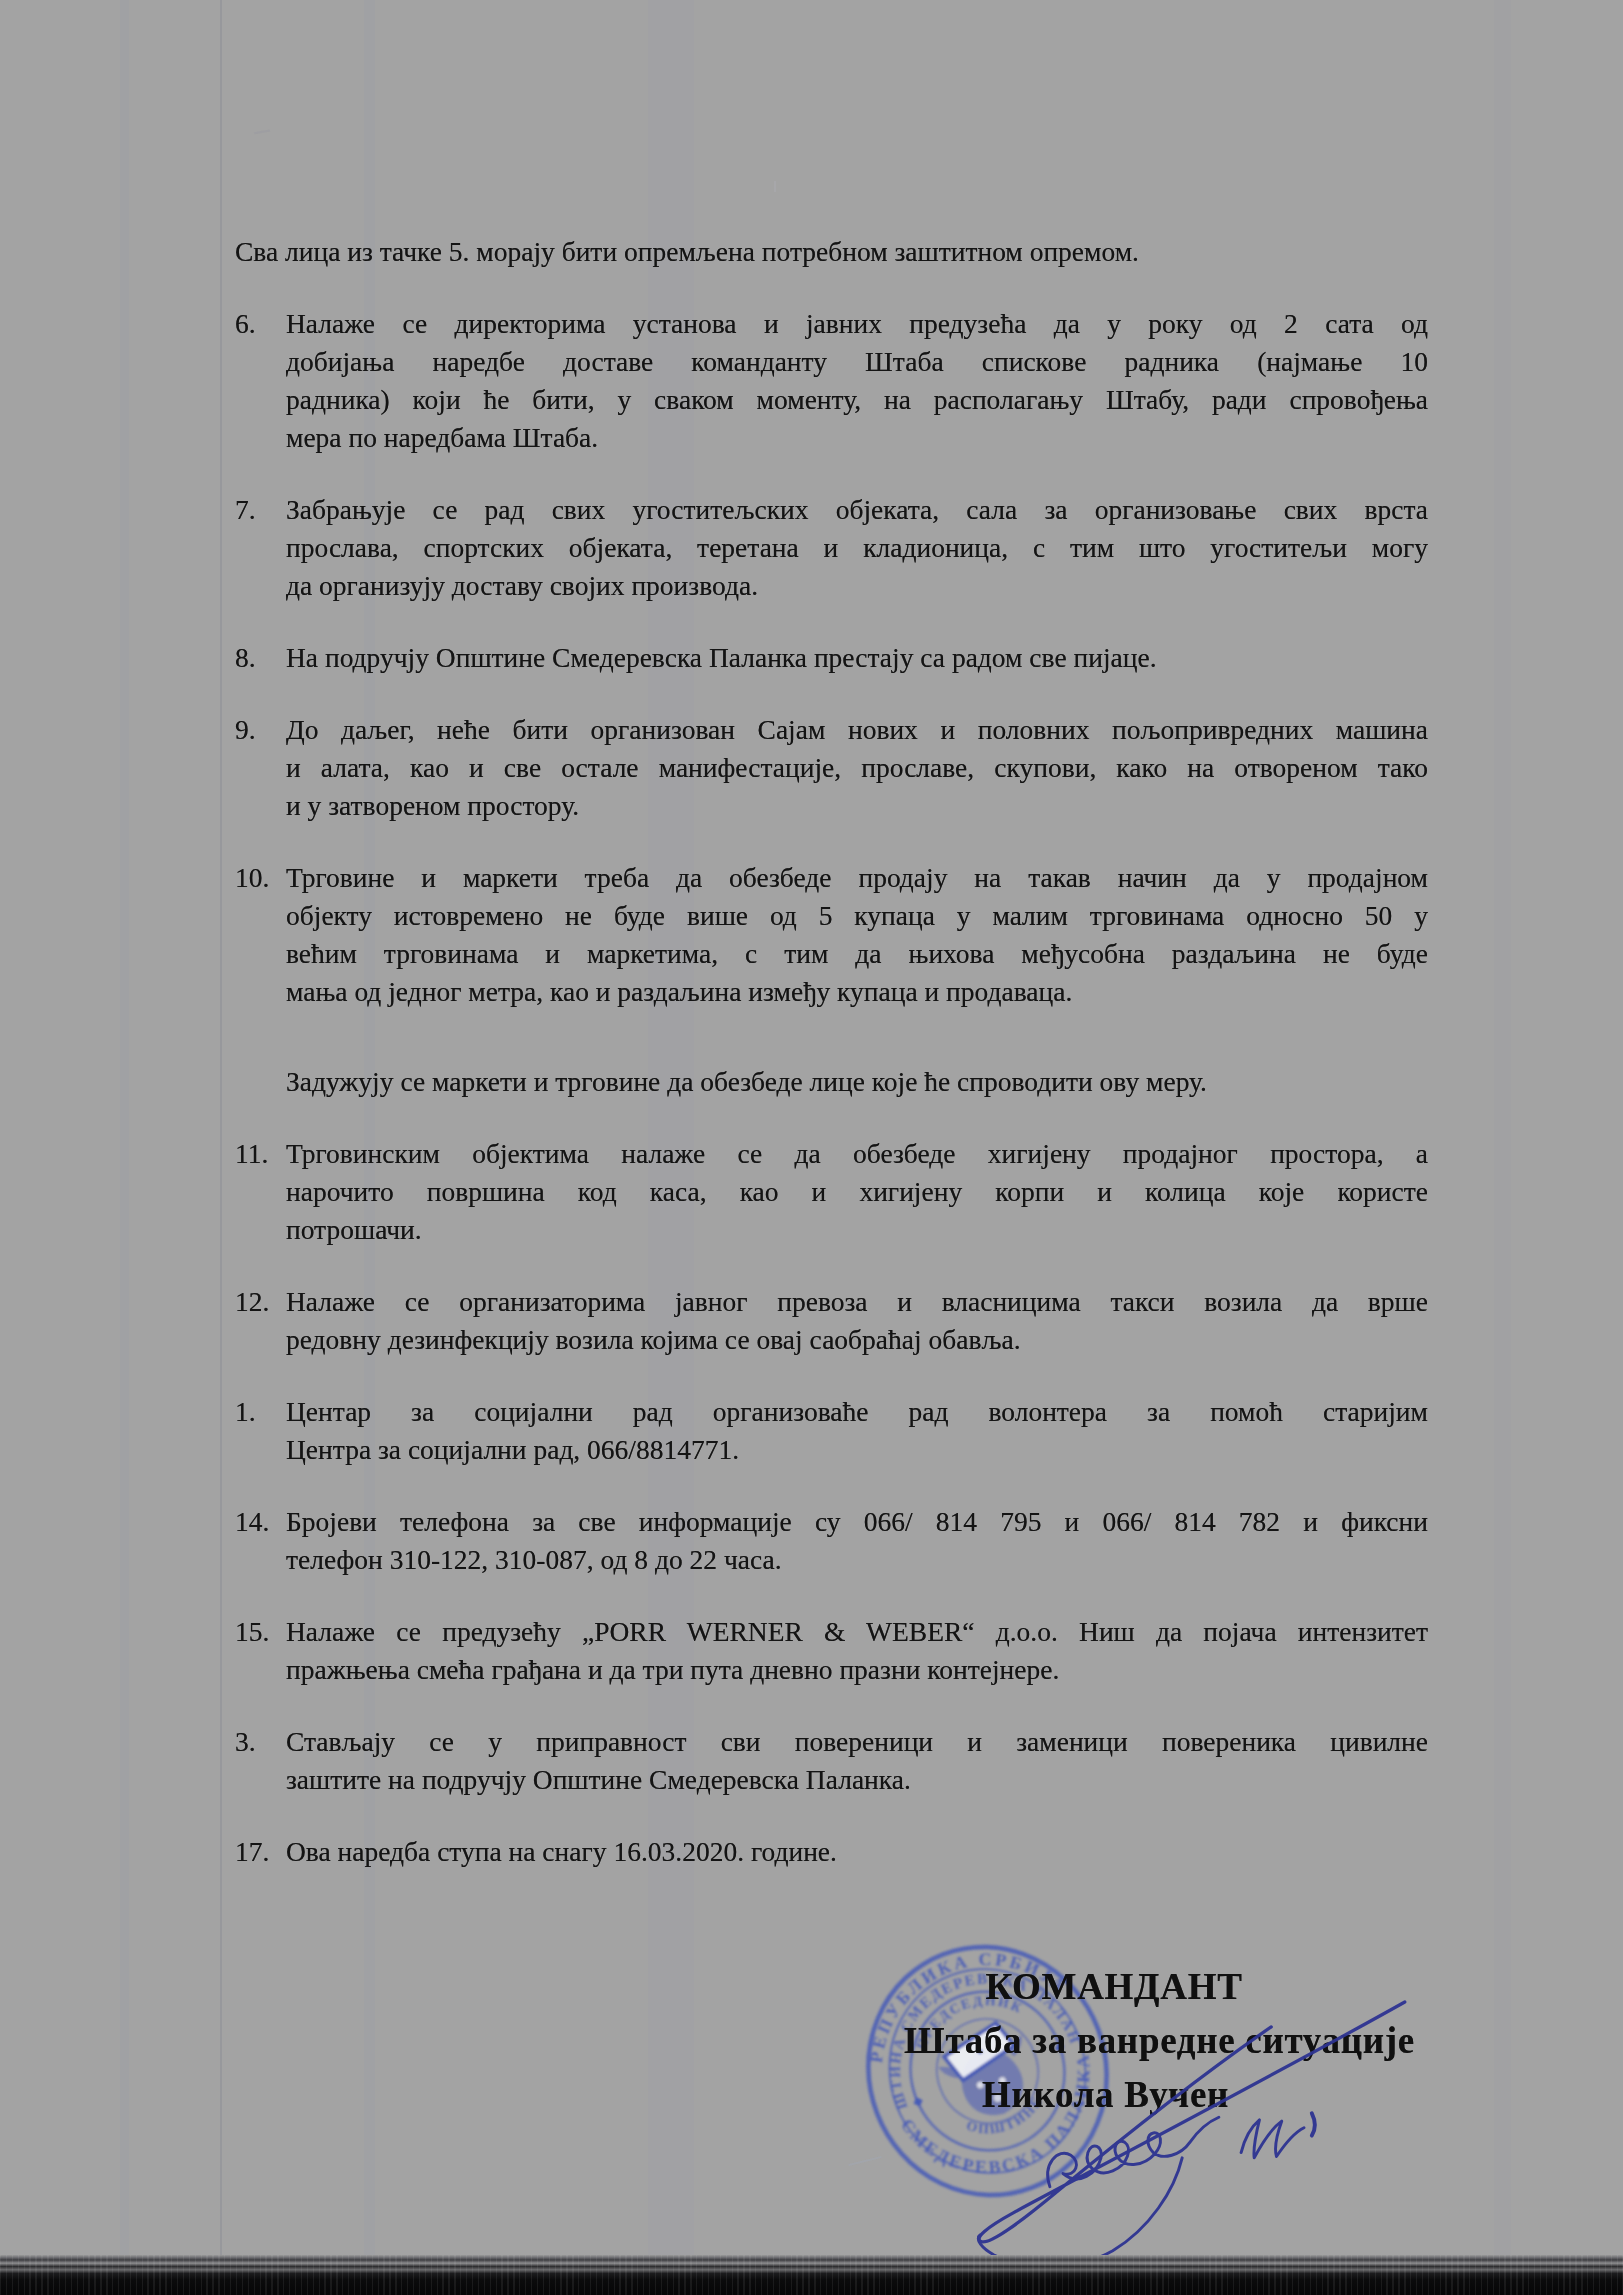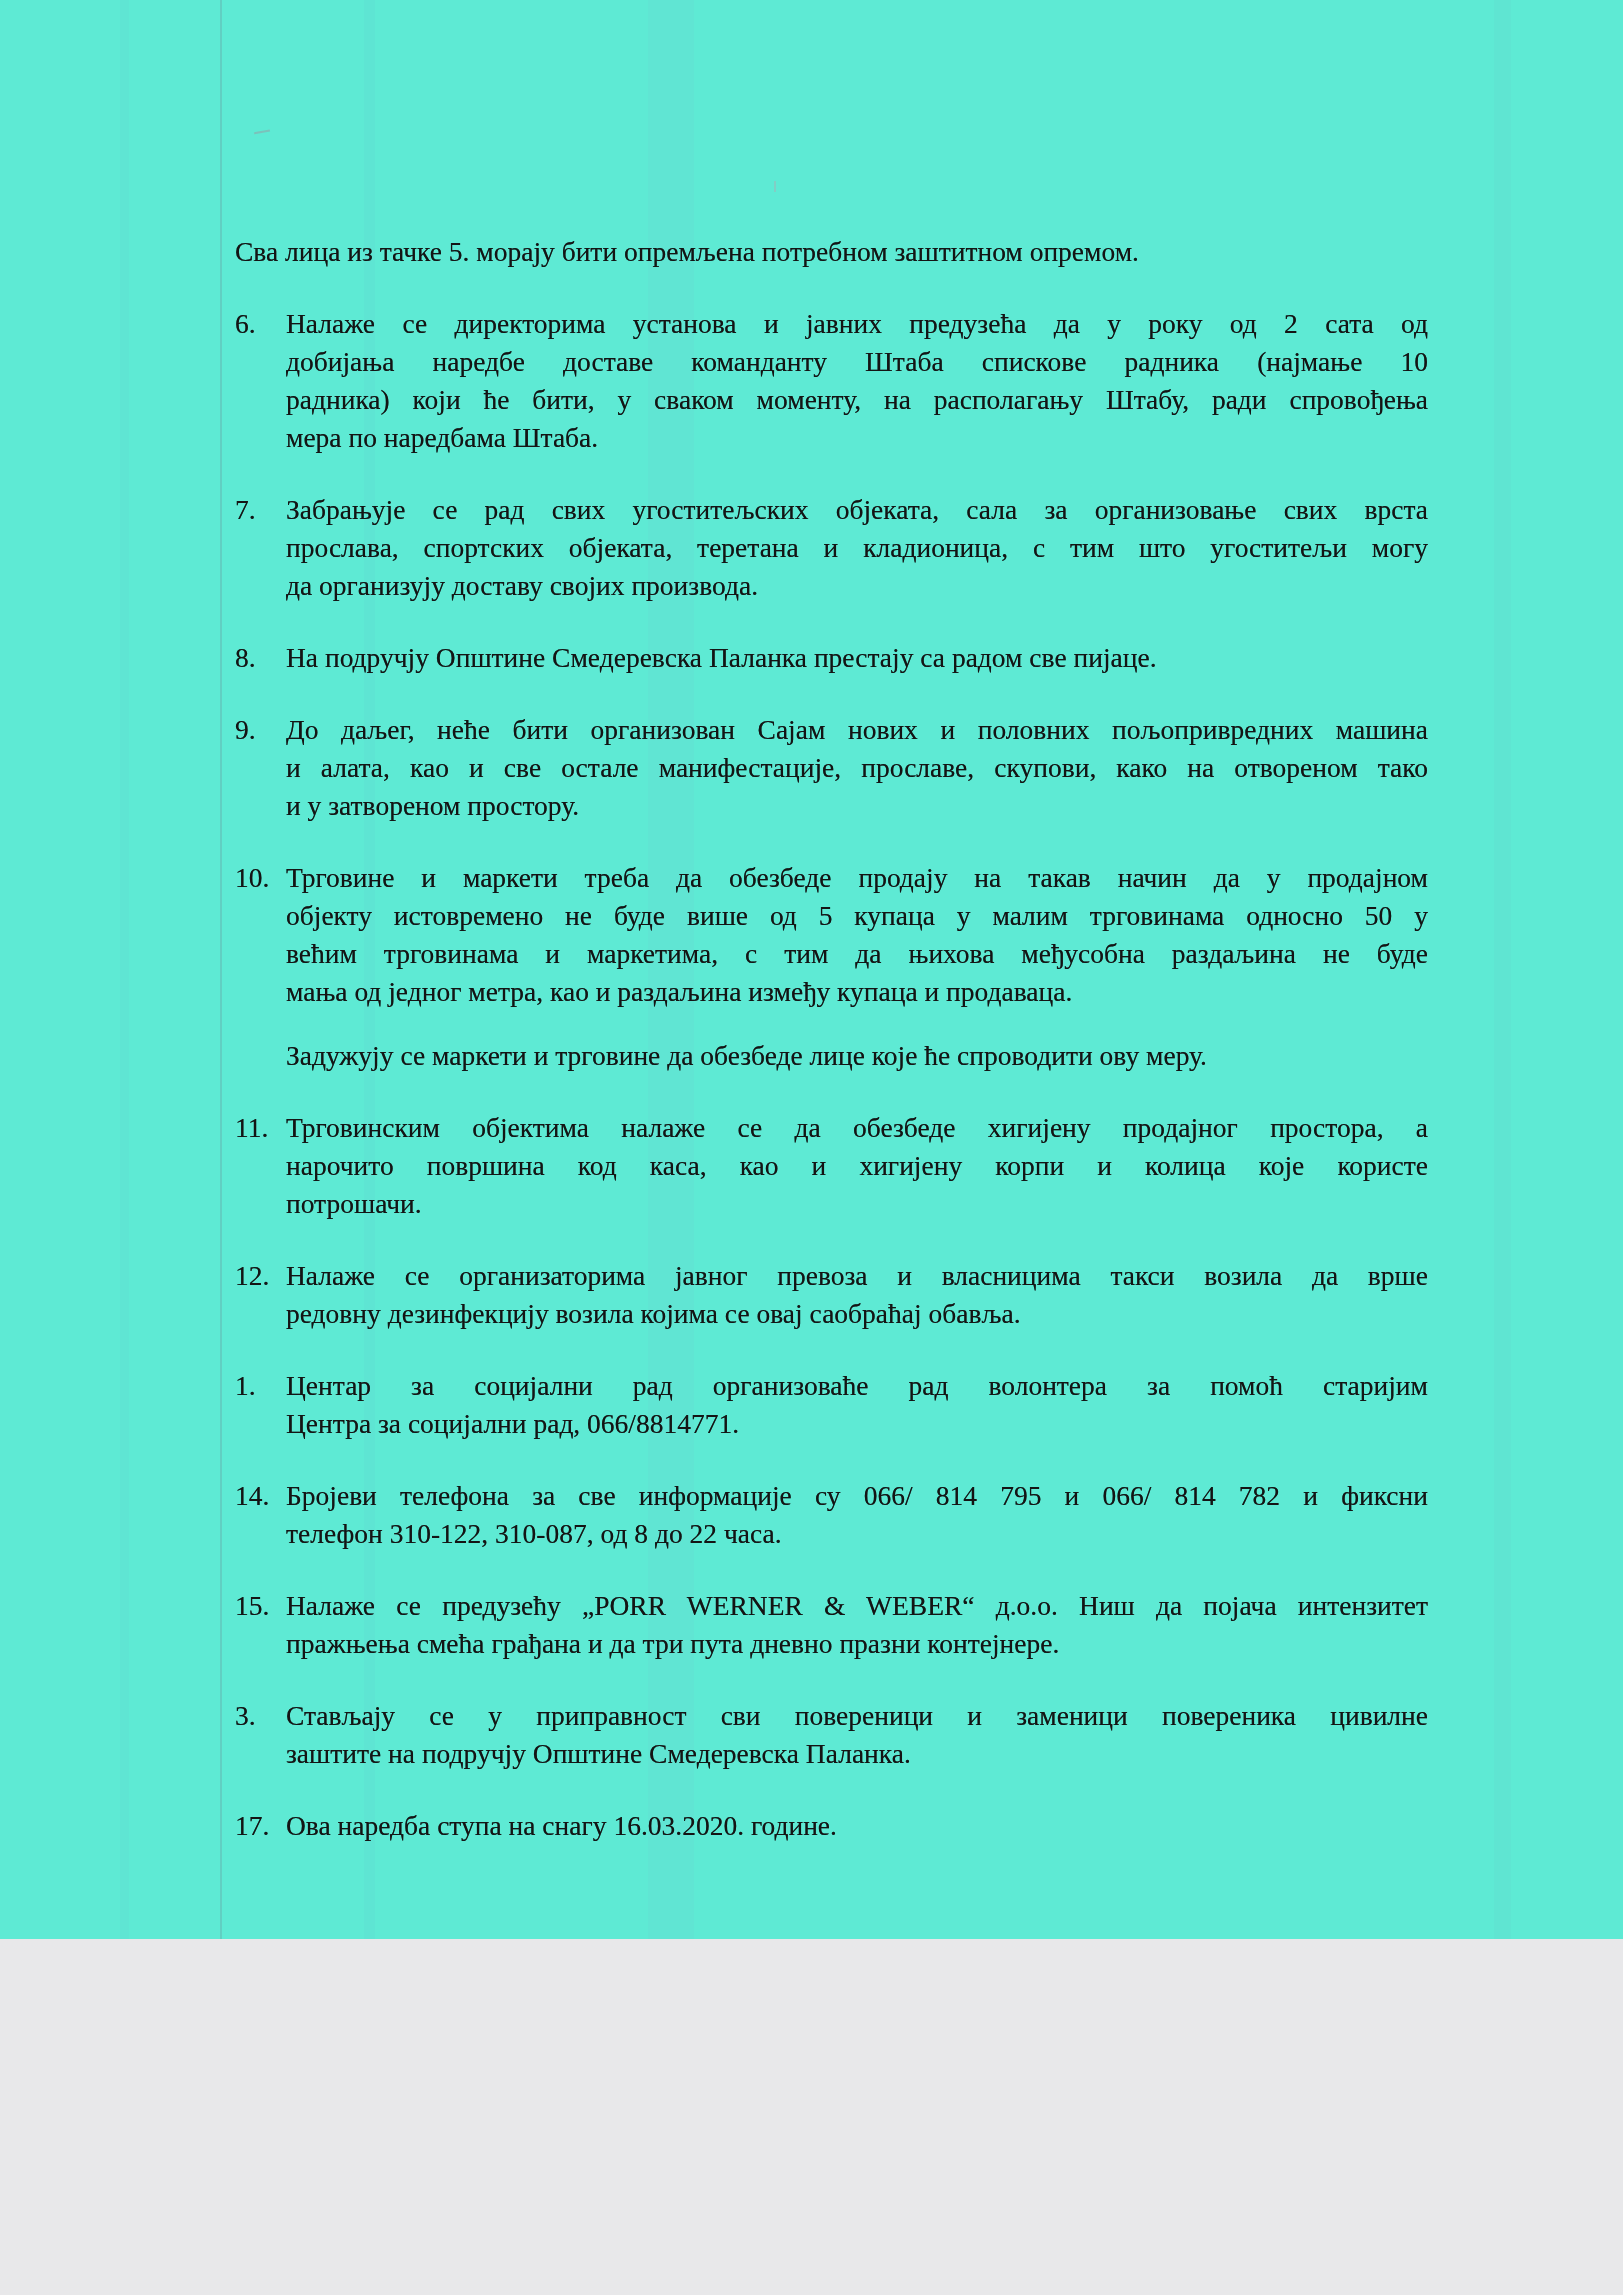--- a/index.html
+++ b/index.html
@@ -1,39 +1,39 @@
 <!DOCTYPE html>
 <html style="font-size:10.5px"><head>
 <meta charset="utf-8">
 <style>
   html,body { margin:0; padding:0; background:#e8e8ea; }
   .page {
-    position:relative; width:1624px; height:1939px;
-    background:#5eead4; overflow:hidden;
+    position:relative; width:1624px; height:2295px;
+    background:#a3a3a3; overflow:hidden;
     font-family:"Liberation Serif", serif; color:#141414;
   }
   
   .streak { position:absolute; top:0; height:2295px; pointer-events:none; }
   .s1 { left:120px; width:9.2px; background:rgba(120,130,200,.05); }
   .s2 { left:220px; width:2px;  background:rgba(110,112,130,.22); }
   .s3 { left:364px; width:10.5px; background:rgba(120,130,200,.045); }
   .s4 { left:648px; width:46px; background:rgba(130,130,195,.05); }
   .s5 { left:1494px; width:17px; background:rgba(130,130,190,.04); }
 
   .content { position:absolute; left:235px; top:233px; width:1193px; z-index:2; }
   .intro {
     font-size:27.5px; line-height:38px; margin:0 0 34px 0;
     text-shadow:0 0 0.4px rgba(0,0,0,.55);
   }
   .item {
     position:relative; padding-left:51px; margin-bottom:34px;
     font-size:27.5px; line-height:38px; text-shadow:0 0 0.4px rgba(0,0,0,.55);
   }
   .item .num { position:absolute; left:0; top:0; }
-  .para + .para { margin-top:26px; }
+  .para + .para { margin-top:52px; }
   .jline { text-align:justify; text-align-last:justify; }
   .jline.last { text-align-last:left; }
 
   .sig-block {
     position:absolute; left:725px; top:1960px; width:799px; z-index:2;
     font-size:37px; font-weight:bold; line-height:54px; text-align:center;
     letter-spacing:0.7px; color:#101010; text-shadow:0 0 0.5px rgba(0,0,0,.6);
   }
   .sig-l1 { display:block; transform:translateX(-10.5px); }
   .sig-l2 { display:block; transform:translateX(35px); }

